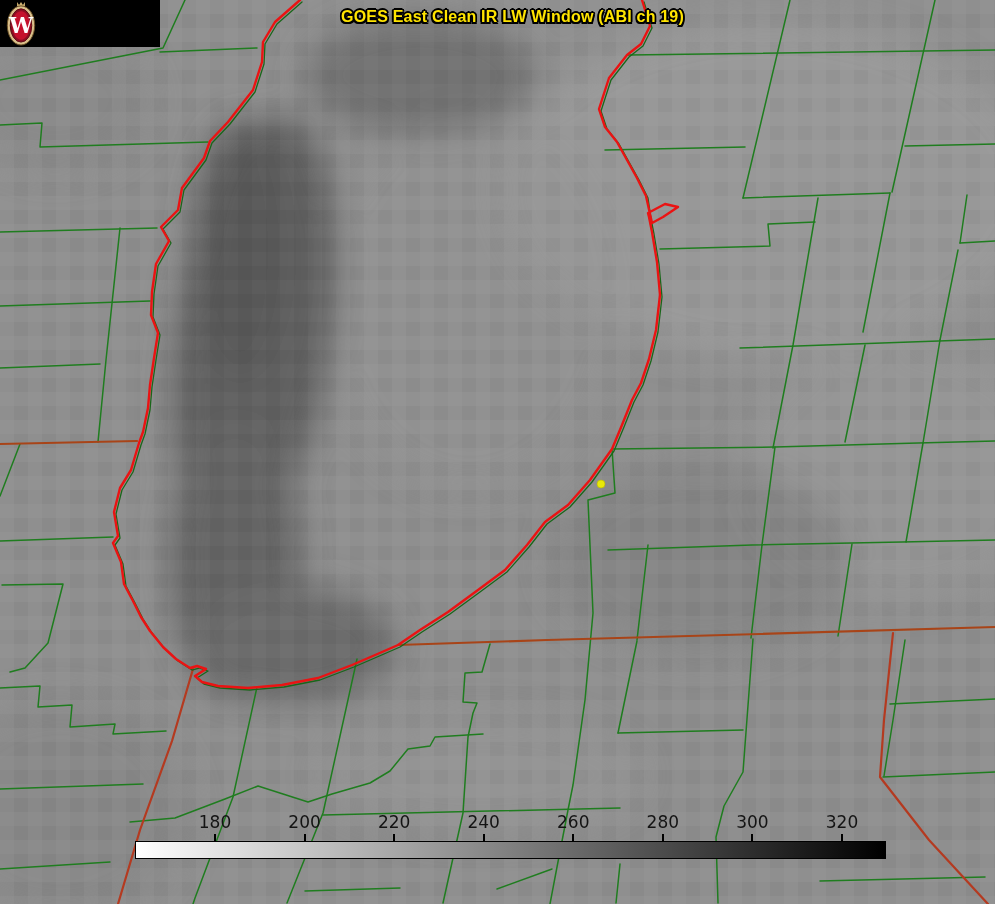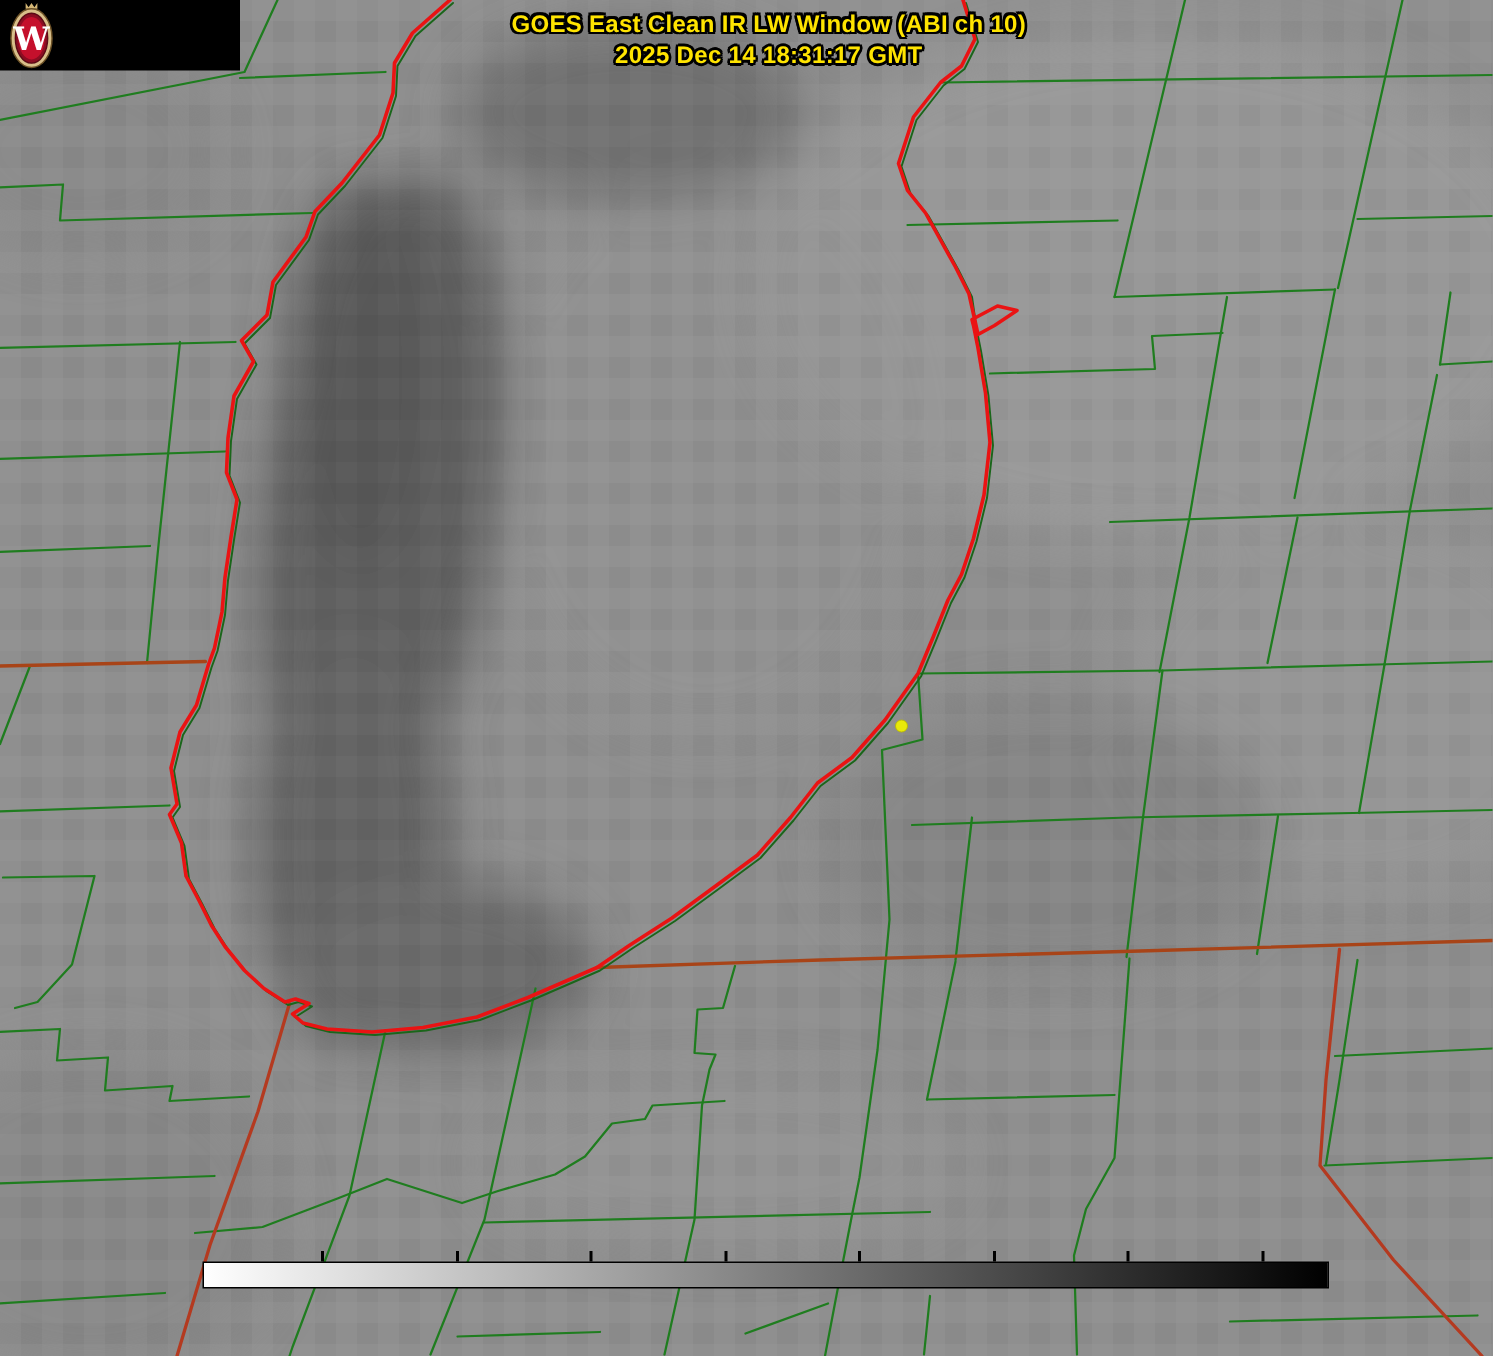--- a/index.html
+++ b/index.html
@@ -153,35 +153,44 @@
 
     <g fill="none" stroke-linejoin="round" stroke-linecap="round">
       <path stroke="#1a661a" stroke-width="1.3" transform="translate(2,2)" d="M300,0 L275,22 263,42 262,62 253,90 228,122 210,141 204,158 182,188 178,210 161,227 169,241 156,264 152,292 151,315 158,333 154,358 150,385 148,408 143,432 139,443 131,470 120,488 114,512 118,536 113,543 121,562 124,584 133,601 141,617 150,631 163,647 176,659 190,668 197,666 206,669 195,676 202,682 218,686 248,688 282,685 318,678 352,665 382,652 398,645 420,630 448,612 478,590 505,570 527,545 545,522 568,505 590,480 612,449 622,425 632,400 641,383 649,359 656,330 660,295 657,262 652,232 649,217 646,196 637,178 627,160 617,142 605,127 599,109 609,78 627,55 641,44 650,26 642,0"></path>
       <path stroke="#ea1313" stroke-width="2.4" d="M300,0 L275,22 263,42 262,62 253,90 228,122 210,141 204,158 182,188 178,210 161,227 169,241 156,264 152,292 151,315 158,333 154,358 150,385 148,408 143,432 139,443 131,470 120,488 114,512 118,536 113,543 121,562 124,584 133,601 141,617 150,631 163,647 176,659 190,668 197,666 206,669 195,676 202,682 218,686 248,688 282,685 318,678 352,665 382,652 398,645 420,630 448,612 478,590 505,570 527,545 545,522 568,505 590,480 612,449 622,425 632,400 641,383 649,359 656,330 660,295 657,262 652,232 649,217 648,213 665,204 678,207 663,217 652,223 646,196 637,178 627,160 617,142 605,127 599,109 609,78 627,55 641,44 650,26 642,0"></path>
     </g>
 
     <circle cx="601" cy="484" r="4" fill="#e9e909" stroke="#b9b900" stroke-width="0.6"></circle>
   </svg>
 
   <div class="title-block">
-    <div>GOES East Clean IR LW Window (ABI ch 10)</div>
-    <div>2025 Dec 14 18:31:17 GMT</div>
+    <div>GOES East Clean IR LW Window (ABI ch 19)</div>
   </div>
 
   <div class="logo">
     <svg class="crest" width="34" height="45" viewBox="0 0 34 46">
       <path d="M13,1 l2,3 l2,-3 l2,3 l2,-3 l0,4 l-8,0 Z" fill="#d3b675"></path>
       <ellipse cx="17" cy="25" rx="14" ry="20" fill="#d8bf8a" stroke="#6d5227" stroke-width="1"></ellipse>
       <ellipse cx="17" cy="25" rx="11" ry="17" fill="#8c0d22" stroke="#5c0a16" stroke-width="1"></ellipse>
       <ellipse cx="17" cy="25" rx="9" ry="14.5" fill="#c5102c"></ellipse>
       <text x="17" y="33" text-anchor="middle" font-family="DejaVu Serif, serif" font-weight="bold" font-size="22" fill="#ffffff">W</text>
     </svg>
   </div>
 
   <div class="colorbar-wrap">
+    <div class="cb-labels" id="cb-labels">
+        <span class="cb-label" style="left: 10.6525%;">180</span>
+        <span class="cb-label" style="left: 22.5794%;">200</span>
+        <span class="cb-label" style="left: 34.5064%;">220</span>
+        <span class="cb-label" style="left: 46.4333%;">240</span>
+        <span class="cb-label" style="left: 58.3603%;">260</span>
+        <span class="cb-label" style="left: 70.2872%;">280</span>
+        <span class="cb-label" style="left: 82.2142%;">300</span>
+        <span class="cb-label" style="left: 94.1411%;">320</span>
+      </div>
     <div class="cb-ticks" id="cb-ticks">
         <span class="cb-tick" style="left: 10.6525%;"></span>
         <span class="cb-tick" style="left: 22.5794%;"></span>
         <span class="cb-tick" style="left: 34.5064%;"></span>
         <span class="cb-tick" style="left: 46.4333%;"></span>
         <span class="cb-tick" style="left: 58.3603%;"></span>
         <span class="cb-tick" style="left: 70.2872%;"></span>
         <span class="cb-tick" style="left: 82.2142%;"></span>
         <span class="cb-tick" style="left: 94.1411%;"></span>
       </div>

